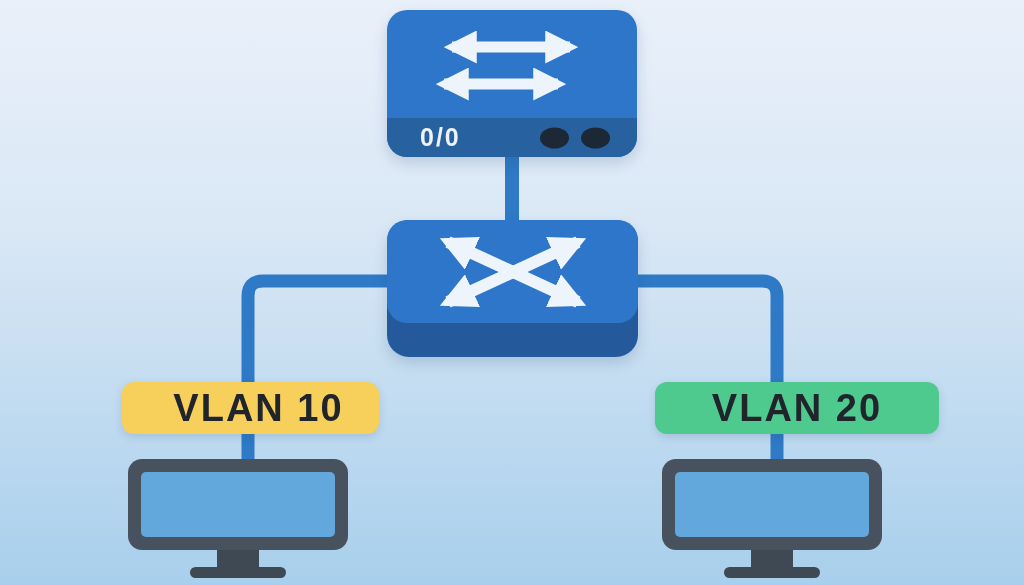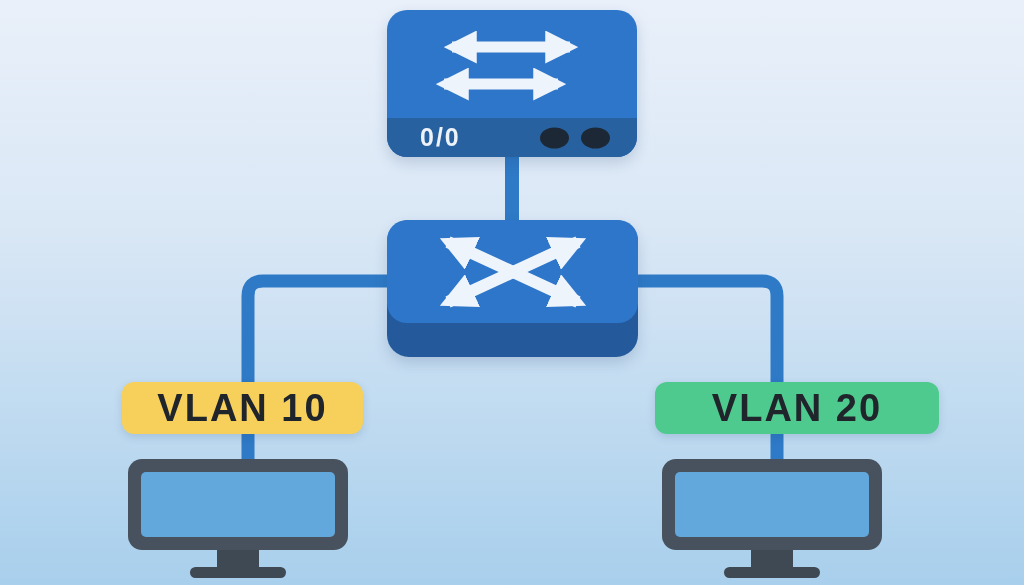--- a/index.html
+++ b/index.html
@@ -36,21 +36,21 @@
   .switch-face{position:absolute;left:0;top:0;width:251px;height:103px;border-radius:20px;background:#2e76c9;}
   .switch-icon{position:absolute;left:0;top:0;width:251px;height:103px;}
 
   
   .vlan-badge{
     position:absolute;top:382px;height:52px;z-index:3;border-radius:12px;
     display:flex;align-items:center;justify-content:center;
     font-size:38px;font-weight:700;letter-spacing:2px;color:#20242b;
     box-shadow:0 3px 8px rgba(30,60,110,.15);
   }
-  .vlan10{left:122px;width:241px;background:#f6d05a;}
+  .vlan10{left:122px;width:241px;background:#f6d05a;padding-left:16px;}
   .vlan20{left:655px;width:284px;background:#4fca8f;}
 
   
   .monitor{position:absolute;z-index:2;width:220px;}
   .monitor-left{left:128px;top:459px;}
   .monitor-right{left:662px;top:459px;}
   .mon-frame{position:relative;width:220px;height:91px;background:#47525e;border-radius:14px;}
   .mon-screen{position:absolute;left:13px;top:13px;right:13px;bottom:13px;background:#62a8dc;border-radius:5px;}
   .mon-neck{width:42px;height:17px;background:#3f4954;margin:0 auto;}
   .mon-base{width:96px;height:11px;background:#3f4954;border-radius:6px;margin:0 auto;}

